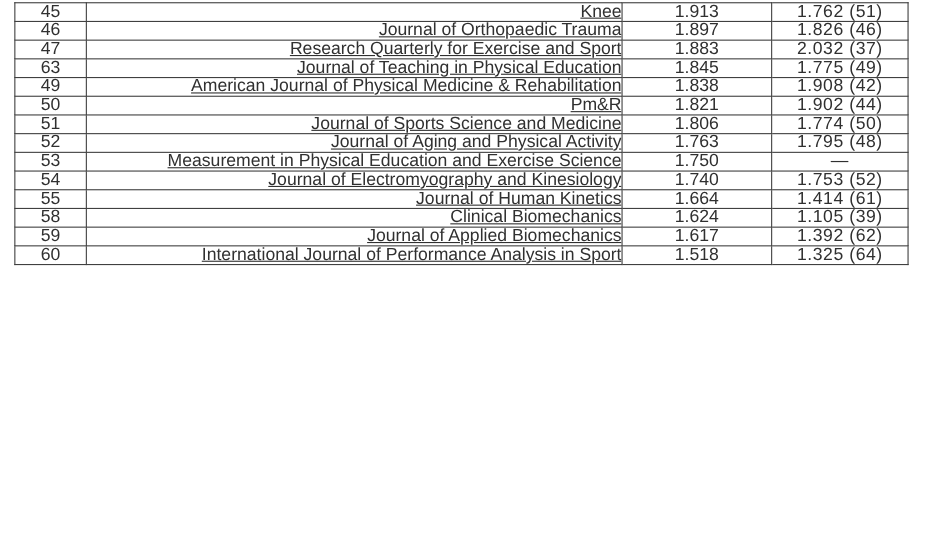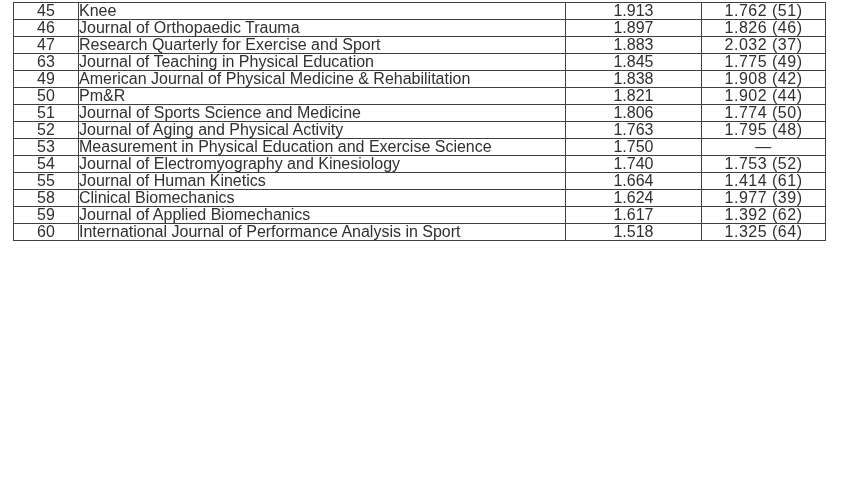--- a/index.html
+++ b/index.html
@@ -29,21 +29,21 @@
     color: #303030;
     font-size: 16px;
     line-height: 1;
     white-space: nowrap;
     overflow: hidden;
   }
   table.journal-table tr {
     height: 15px;
   }
   .col-rank  { width: 64px;  text-align: center; }
-  .col-name  { width: 486px; text-align: left; padding-left: 11px; }
+  .col-name  { width: 486px; text-align: right; padding-left: 11px; text-decoration: underline; }
   .col-v1    { width: 135px; text-align: center; }
   .col-v2    { width: 123px; text-align: center; letter-spacing: 0.5px; }
 </style>
 </head>
 <body>
 
 <div class="table-wrap">
   <table class="journal-table">
     <tbody>
       <tr>
@@ -109,21 +109,21 @@
       <tr>
         <td class="col-rank">55</td>
         <td class="col-name">Journal of Human Kinetics</td>
         <td class="col-v1">1.664</td>
         <td class="col-v2">1.414 (61)</td>
       </tr>
       <tr>
         <td class="col-rank">58</td>
         <td class="col-name">Clinical Biomechanics</td>
         <td class="col-v1">1.624</td>
-        <td class="col-v2">1.977 (39)</td>
+        <td class="col-v2">1.105 (39)</td>
       </tr>
       <tr>
         <td class="col-rank">59</td>
         <td class="col-name">Journal of Applied Biomechanics</td>
         <td class="col-v1">1.617</td>
         <td class="col-v2">1.392 (62)</td>
       </tr>
       <tr>
         <td class="col-rank">60</td>
         <td class="col-name">International Journal of Performance Analysis in Sport</td>

